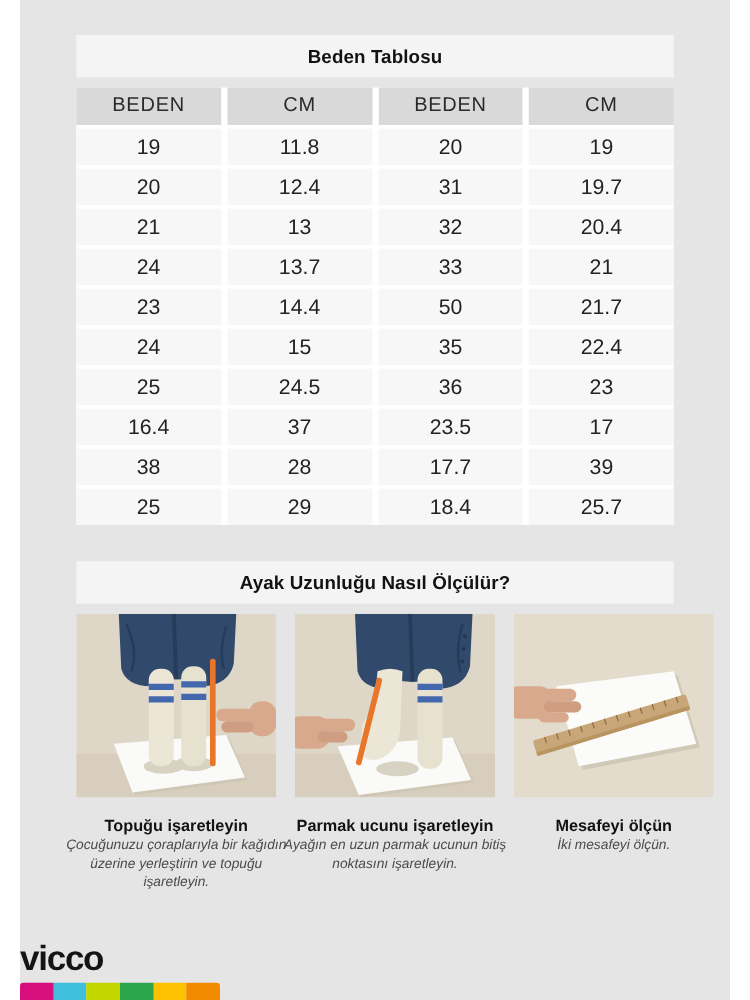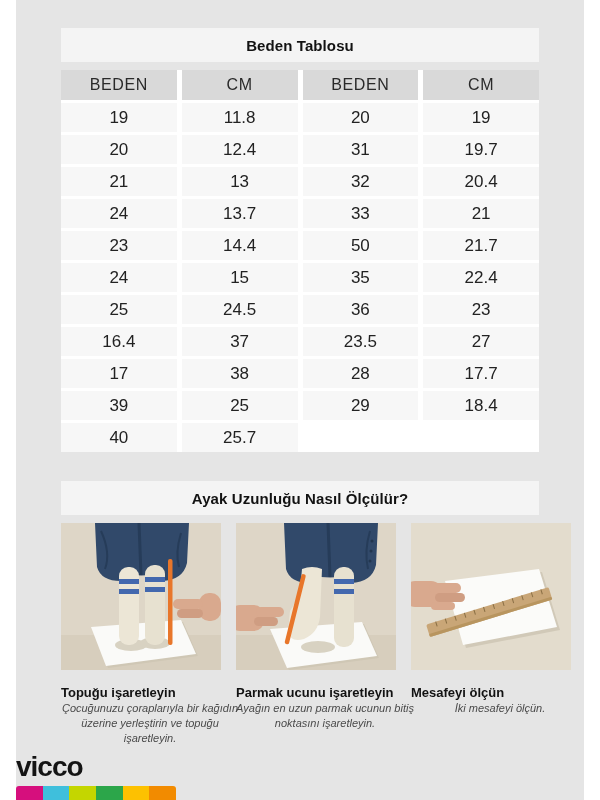--- a/index.html
+++ b/index.html
@@ -28,21 +28,21 @@
     font-size:16px; letter-spacing:.6px; color:#2a2a2a;
   }
   .size-table .cell {
     background:#f7f7f7; height:29px;
     display:flex; align-items:center; justify-content:center;
     font-size:17px; color:#222;
   }
 
   
   .steps { margin:8px 45px 0; display:flex; gap:15px; }
-  .step { width:160px; display:flex; flex-direction:column; align-items:flex-start; }
+  .step { width:160px; display:flex; flex-direction:column; align-items:center; }
   .step-image { width:160px; height:147px; overflow:hidden; }
   .step-image svg { display:block; }
   .step-title { margin-top:15px; font-size:13px; font-weight:bold; color:#121212; text-align:center; white-space:nowrap; }
   .step-desc { margin-top:1px; width:178px; font-size:11px; line-height:1.38; color:#4a4a4a; text-align:center;font-style:italic; }
 
   
   .brand { position:absolute; left:0; right:0; bottom:0; display:flex; flex-direction:column; align-items:flex-start; }
   .brand-text { font-size:28px; font-weight:bold; letter-spacing:-1px; color:#141414; line-height:1; }
   .brand-bar { margin-top:5px; width:160px; height:14px; display:flex; border-radius:3px 3px 0 0; overflow:hidden; }
   .brand-bar .seg { flex:1; }
@@ -83,30 +83,28 @@
       <div class="cell">15</div>
       <div class="cell">35</div>
       <div class="cell">22.4</div>
       <div class="cell">25</div>
       <div class="cell">24.5</div>
       <div class="cell">36</div>
       <div class="cell">23</div>
       <div class="cell">16.4</div>
       <div class="cell">37</div>
       <div class="cell">23.5</div>
-      <div class="cell">27</div>
       <div class="cell">17</div>
       <div class="cell">38</div>
       <div class="cell">28</div>
       <div class="cell">17.7</div>
       <div class="cell">39</div>
       <div class="cell">25</div>
       <div class="cell">29</div>
       <div class="cell">18.4</div>
-      <div class="cell">40</div>
       <div class="cell">25.7</div>
     </div>
 
   <div class="section-bar second">Ayak Uzunluğu Nasıl Ölçülür?</div>
 
   <div class="steps">
 
     <div class="step">
       <div class="step-image">
         <svg width="160" height="147" viewBox="0 0 160 147">

